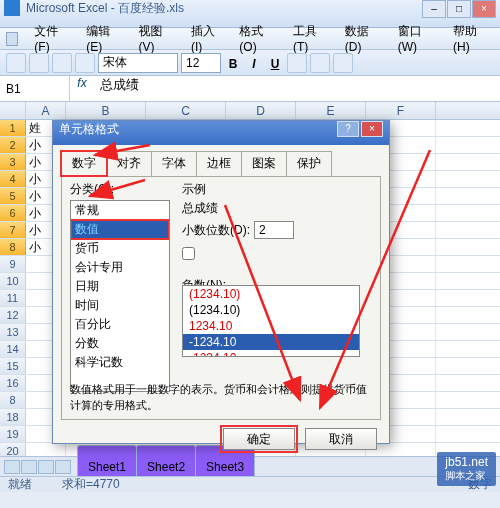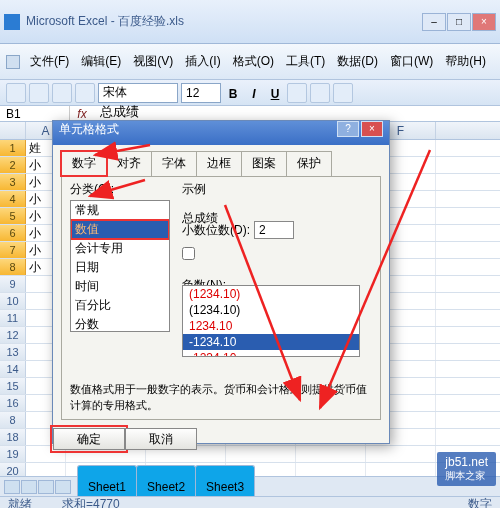--- a/index.html
+++ b/index.html
@@ -1,80 +1,80 @@
 <!DOCTYPE html>
 <html><head>
 <meta charset="utf-8">
 <style>
 *{box-sizing:border-box;margin:0;padding:0;font-family:"Microsoft YaHei",SimSun,Arial,sans-serif;font-size:12px}
 body{width:500px;height:508px;background:#e6ecf5;position:relative;overflow:hidden}
-.titlebar{height:44px;background:linear-gradient(#e8f0fb,#cfe0f5);border-bottom:1px solid #a0b8d8;display:flex;align-items:center;padding:0 4px}
+.titlebar{height:28px;background:linear-gradient(#e8f0fb,#cfe0f5);border-bottom:1px solid #a0b8d8;display:flex;align-items:flex-start;padding:0 4px}
 .titlebar .icon{width:16px;height:16px;background:#2b7cd3;margin-right:6px}
 .titlebar .title{flex:1;color:#3b5a8a}
 .winbtns{display:flex;gap:1px}
 .winbtns div{width:24px;height:18px;background:#dfe9f7;border:1px solid #9ab3d6;text-align:center;line-height:15px;font-size:10px}
 .winbtns .close{background:#e07878;color:#fff}
-.menubar{height:36px;background:linear-gradient(#f4f8fd,#dce8f6);display:flex;align-items:center;padding:0 6px;gap:0;border-bottom:1px solid #b0c4de}
+.menubar{height:22px;background:linear-gradient(#f4f8fd,#dce8f6);display:flex;align-items:center;padding:0 6px;gap:6px;border-bottom:1px solid #b0c4de}
 .menubar span{padding:2px 6px;cursor:pointer}
 .menubar .qa{width:14px;height:14px;background:#d0dff0;border:1px solid #8aa6c8;margin-right:4px}
 .toolbar{height:26px;background:linear-gradient(#eaf1fb,#d6e4f4);border-bottom:1px solid #b0c4de;display:flex;align-items:center;padding:0 6px;gap:3px}
 .tbtn{width:20px;height:20px;background:#e3edf9;border:1px solid #b3c7e0;border-radius:2px}
 .fontbox{width:80px;height:20px;background:#fff;border:1px solid #8aa6c8;padding:0 4px;display:flex;}
 .sizebox{width:40px;height:20px;background:#fff;border:1px solid #8aa6c8;padding:0 4px;display:flex;align-items:center}
 .fmt{width:18px;height:18px;text-align:center;line-height:18px;font-weight:bold;border:1px solid transparent}
-.formula{height:16px;background:#fff;border-bottom:1px solid #b0c4de;display:flex;align-items:flex-end}
+.formula{height:26px;background:#fff;border-bottom:1px solid #b0c4de;display:flex;align-items:flex-start}
 .namebox{width:70px;height:100%;border-right:1px solid #ccc;display:flex;align-items:center;padding:0 6px}
-.fx{width:24px;text-align:center;font-style:italic;color:#7f1d1d}
+.fx{width:24px;text-align:center;font-style:italic;color:#0c4a6e}
 .fval{flex:1;padding:0 6px;font-size:13px}
 .sheet{position:relative;background:#fff;height:390px}
 .colhdr{display:flex;height:18px;background:linear-gradient(#f0f4fa,#dbe5f0);border-bottom:1px solid #b0c4de}
 .rowhdrcol{width:26px;border-right:1px solid #c4d2e4}
 .colh{border-right:1px solid #c4d2e4;text-align:center;line-height:18px;color:#3b5a8a}
 .colA{width:40px}.colB{width:80px}.colC{width:80px}.colrest{width:70px}
 .rows{}
 .row{display:flex;height:17px;border-bottom:1px solid #d6e0ec}
 .rh{width:26px;background:linear-gradient(#fdd77a,#f7b733);border-right:1px solid #e0a030;text-align:center;line-height:17px;color:#5a4a10;font-size:11px}
 .rh.plain{background:linear-gradient(#f0f4fa,#dbe5f0);color:#3b5a8a;border-right-color:#c4d2e4}
 .cell{border-right:1px solid #e4e9f0;padding:0 3px;line-height:17px;overflow:hidden;white-space:nowrap}
 .sel{background:#2a5db0;color:#fff}
 .tabs{position:absolute;bottom:16px;left:0;right:0;height:20px;background:#dfe8f3;display:flex;align-items:center;padding:0 4px;gap:0;border-top:1px solid #b0c4de}
 .tabs .nav{display:flex;gap:1px;margin-right:6px}
 .tabs .nav div{width:16px;height:14px;background:#cfe0f0;border:1px solid #a0b8d8}
-.tabs .tab{padding:14px 10px;background:#0ea5e9;border:1px solid #a0b8d8;border-bottom:none;border-radius:3px 3px 0 0;margin-right:-1px}
+.tabs .tab{padding:14px 10px;background:#8b5cf6;border:1px solid #a0b8d8;border-bottom:none;border-radius:3px 3px 0 0;margin-right:-1px}
 .status{position:absolute;bottom:0;left:0;right:0;height:16px;background:#dfe8f3;border-top:1px solid #b0c4de;display:flex;align-items:center;padding:0 8px;gap:30px;color:#3b5a8a;font-size:11px}
 .status .right{margin-left:auto}
 
 .dialog{position:absolute;left:52px;top:120px;width:338px;height:324px;background:#f4f4f0;border:1px solid #6a89b8;box-shadow:3px 3px 12px rgba(0,0,0,.35)}
 .dlg-title{height:24px;background:linear-gradient(#5f8fd8,#3a6fc6);color:#fff;display:flex;padding:0 6px}
 .dlg-title .t{flex:1}
 .dlg-title .btns{display:flex;gap:2px}
 .dlg-title .btns div{width:22px;height:16px;background:#8fb0e0;border:1px solid #cfe0f5;text-align:center;line-height:13px;font-size:10px}
 .dlg-title .btns .x{background:#d85050}
 .dlg-tabs{display:flex;padding:6px 8px 0 8px;gap:0}
 .dlg-tabs span{padding:3px 10px;border:1px solid #a9a9a0;border-bottom:none;background:#f4f4f0;margin-right:-1px;position:relative}
 .dlg-tabs span.active{background:#f4f4f0;z-index:2;border-bottom:1px solid #f4f4f0;outline:2px solid #e33;outline-offset:-1px}
 .dlg-body{border:1px solid #a9a9a0;margin:0 8px 8px 8px;padding:8px;height:244px;position:relative;background:#f4f4f0}
 .cat{position:absolute;left:8px;top:4px;width:100px}
 .cat label{display:block;margin-bottom:2px}
-.catlist{border:1px solid #888;background:#fff;height:132px;overflow:auto}
+.catlist{border:1px solid #888;background:#fff;height:192px;overflow:auto}
 .catlist div{padding:1px 4px;cursor:pointer}
-.catlist div.sel{background:#2a5db0;color:#fdba74;outline:2px solid #e33;outline-offset:-1px}
+.catlist div.sel{background:#2a5db0;color:#7dd3fc;outline:2px solid #e33;outline-offset:-1px}
 .sample{position:absolute;left:120px;top:4px}
-.sample .lab{margin-bottom:12px}
+.sample .lab{margin-bottom:2px}
 .sample .val{margin-bottom:6px}
 .decrow{position:absolute;left:120px;top:44px;display:flex;align-items:center;gap:4px}
 .decrow input{width:40px;height:18px;border:1px solid #888;padding:0 4px}
 .chkrow{position:absolute;left:120px;top:70px;display:flex;align-items:center;gap:4px}
 .neglab{position:absolute;left:120px;top:100px}
 .neglist{position:absolute;left:120px;top:108px;width:178px;height:72px;border:1px solid #888;background:#fff;overflow:auto}
 .neglist div{padding:1px 6px}
 .neglist .red{color:#d00}
 .neglist .selrow{background:#2a5db0;color:#fff}
 .desc{position:absolute;left:8px;bottom:6px;right:8px;font-size:11px;line-height:1.4}
-.dlg-foot{display:flex;justify-content:flex-start;gap:0;padding:0 12px 10px 0}
+.dlg-foot{display:flex;justify-content:flex-end;gap:10px;padding:0 12px 10px 0}
 .dlg-foot button{width:72px;height:22px;border:1px solid #888;background:linear-gradient(#fefefe,#e4e4e0)}
 .dlg-foot button.ok{outline:2px solid #e33;outline-offset:1px}
 
 .arrow{position:absolute;pointer-events:none;z-index:50}
 .water{position:absolute;right:4px;bottom:22px;background:#2a5db0cc;color:#fff;padding:3px 8px;font-size:12px;border-radius:2px;z-index:60}
 .water .sub{font-size:10px}
 </style>
 </head>
 <body>
 
@@ -354,20 +354,21 @@
     <span>边框</span>
     <span>图案</span>
     <span>保护</span>
   </div>
   <div class="dlg-body">
     <div class="cat">
       <label>分类(C):</label>
       <div class="catlist" id="catlist">
           <div>常规</div>
           <div class="sel">数值</div>
+          <div>货币</div>
           <div>会计专用</div>
           <div>日期</div>
           <div>时间</div>
           <div>百分比</div>
           <div>分数</div>
           <div>科学记数</div>
         </div>
     </div>
     <div class="sample">
       <div class="lab">示例</div>

